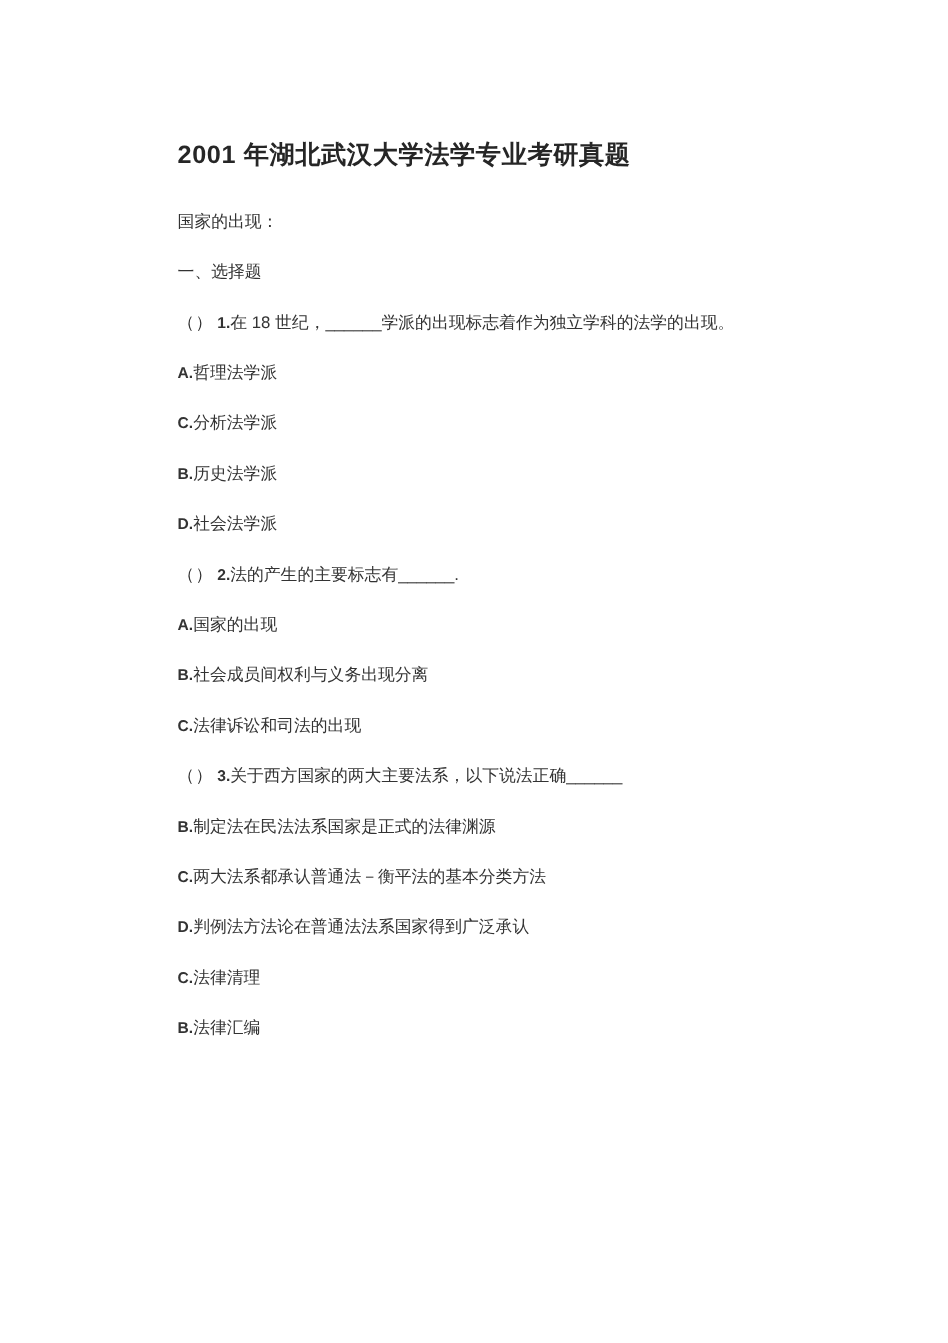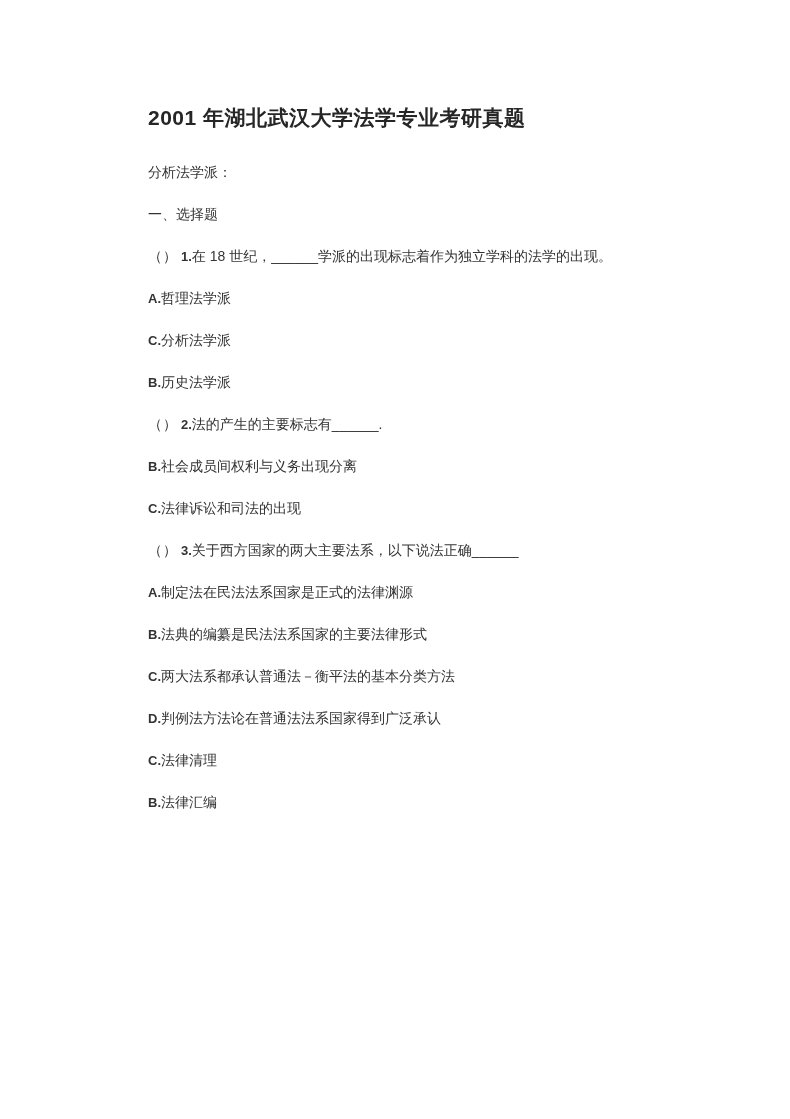--- a/index.html
+++ b/index.html
@@ -16,21 +16,21 @@
   }
   .doc {
     padding: 100px 140px 0 148px;
     box-sizing: border-box;
   }
   .title {
     font-size: 21px;
     line-height: 27px;
     font-weight: 700;
     color: #262626;
-    margin: 4px 0 32px 0;
+    margin: 16px 0 32px 0;
     letter-spacing: 0.5px;
   }
   .para {
     font-size: 14px;
     line-height: 19px;
     margin: 0 0 23px 0;
     color: #333333;
     white-space: nowrap;
   }
   .q-num, .opt-letter {
@@ -43,35 +43,36 @@
     margin-right: 3px;
   }
 </style>
 </head>
 <body>
 
 <div class="doc">
 
   <h1 class="title">2001 年湖北武汉大学法学专业考研真题</h1>
 
-  <p class="para">分析法学派：</p>
+  <p class="para">国家的出现：</p>
 
   <p class="para">一、选择题</p>
 
   <p class="para"><span class="paren">（）</span><span class="q-num">1.</span><span>在 18 世纪，______学派的出现标志着作为独立学科的法学的出现。</span></p>
   <p class="para"><span class="opt-letter">A.</span><span>哲理法学派</span></p>
   <p class="para"><span class="opt-letter">C.</span><span>分析法学派</span></p>
   <p class="para"><span class="opt-letter">B.</span><span>历史法学派</span></p>
+  <p class="para"><span class="opt-letter">D.</span><span>社会法学派</span></p>
 
   <p class="para"><span class="paren">（）</span><span class="q-num">2.</span><span>法的产生的主要标志有______.</span></p>
+  <p class="para"><span class="opt-letter">A.</span><span>国家的出现</span></p>
   <p class="para"><span class="opt-letter">B.</span><span>社会成员间权利与义务出现分离</span></p>
   <p class="para"><span class="opt-letter">C.</span><span>法律诉讼和司法的出现</span></p>
 
   <p class="para"><span class="paren">（）</span><span class="q-num">3.</span><span>关于西方国家的两大主要法系，以下说法正确______</span></p>
-  <p class="para"><span class="opt-letter">A.</span><span>制定法在民法法系国家是正式的法律渊源</span></p>
-  <p class="para"><span class="opt-letter">B.</span><span>法典的编纂是民法法系国家的主要法律形式</span></p>
+  <p class="para"><span class="opt-letter">B.</span><span>制定法在民法法系国家是正式的法律渊源</span></p>
   <p class="para"><span class="opt-letter">C.</span><span>两大法系都承认普通法－衡平法的基本分类方法</span></p>
   <p class="para"><span class="opt-letter">D.</span><span>判例法方法论在普通法法系国家得到广泛承认</span></p>
 
   <p class="para"><span class="opt-letter">C.</span><span>法律清理</span></p>
   <p class="para"><span class="opt-letter">B.</span><span>法律汇编</span></p>
 
 </div>
 
 </body></html>

